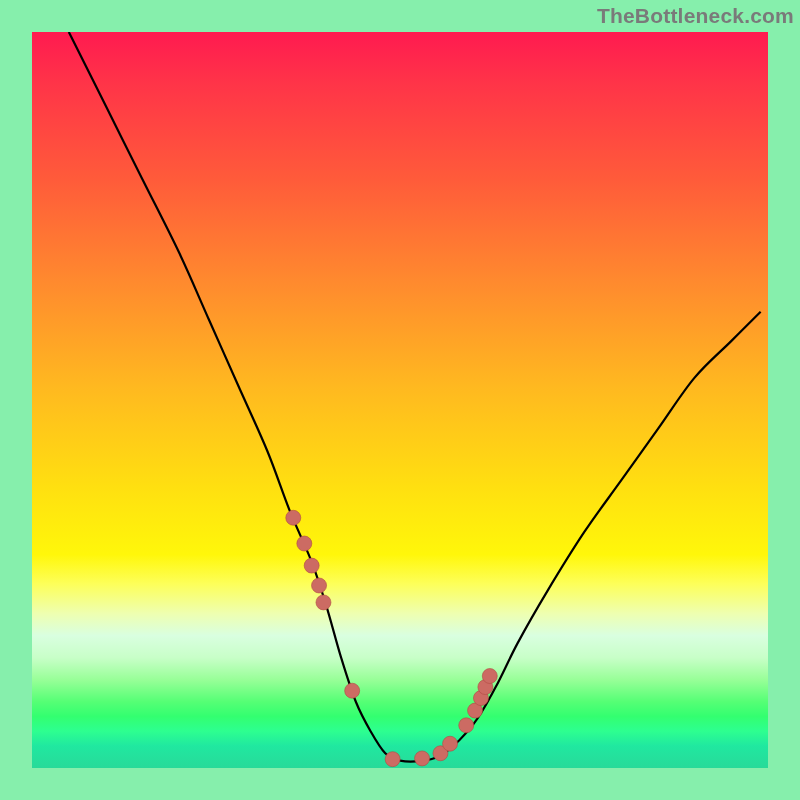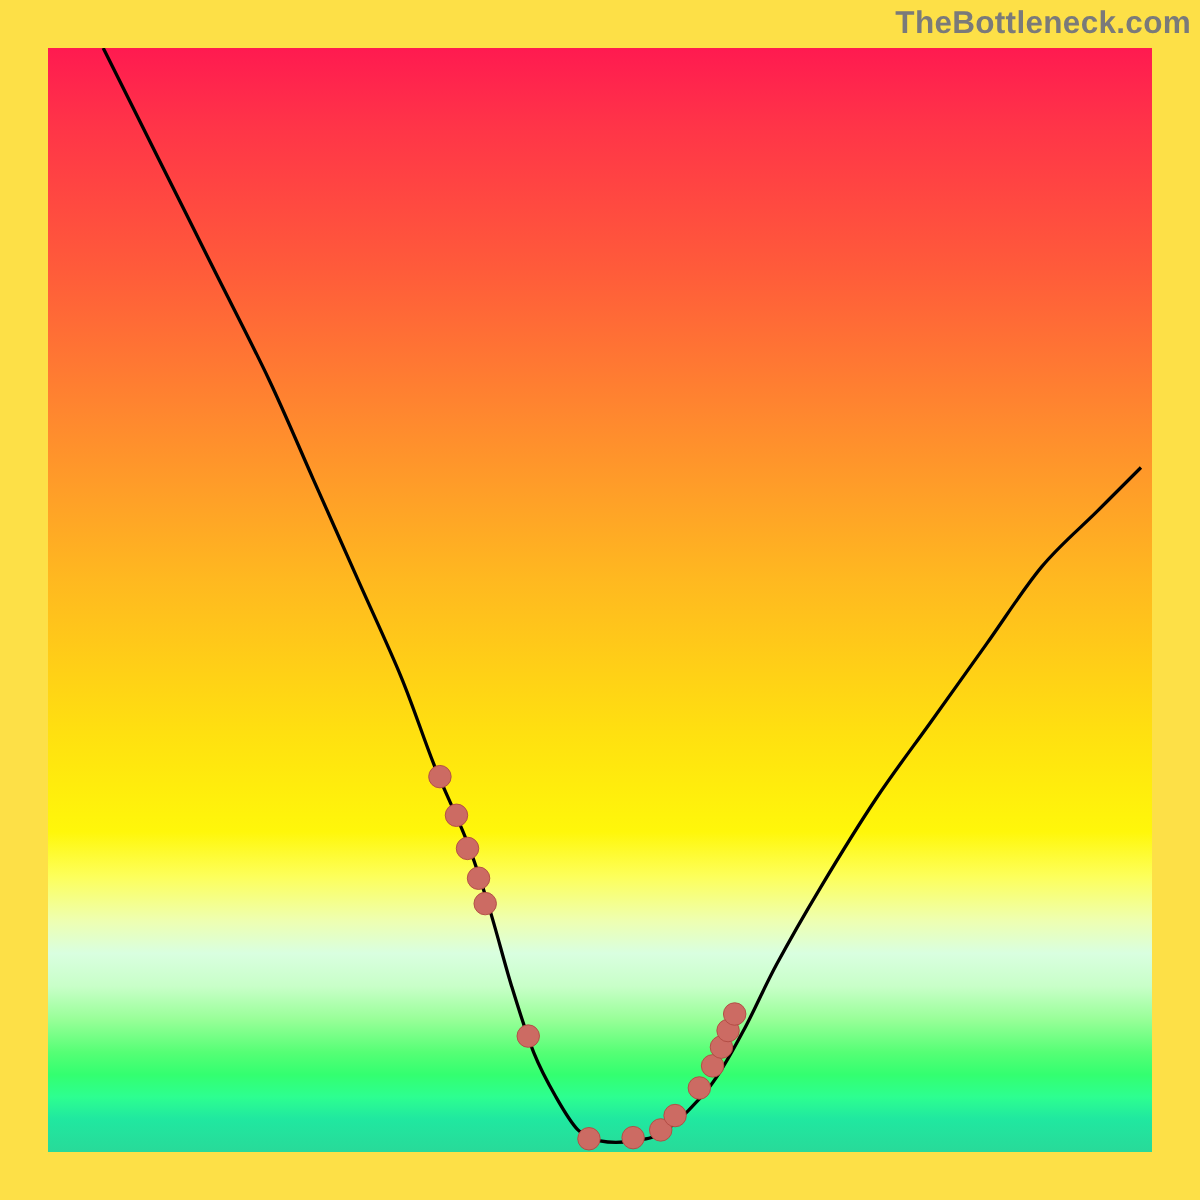--- a/index.html
+++ b/index.html
@@ -4,21 +4,21 @@
 <style>
   body {
     margin: 0;
     padding: 0;
     background: #fff;
   }
   .stage {
     position: relative;
     width: 800px;
     height: 800px;
-    background: #fde047;
+    background: #86efac;
     overflow: hidden;
   }
   .plot-area {
     position: absolute;
     left: 32px;
     top: 32px;
     width: 736px;
     height: 736px;
     background: linear-gradient(
       to bottom,

